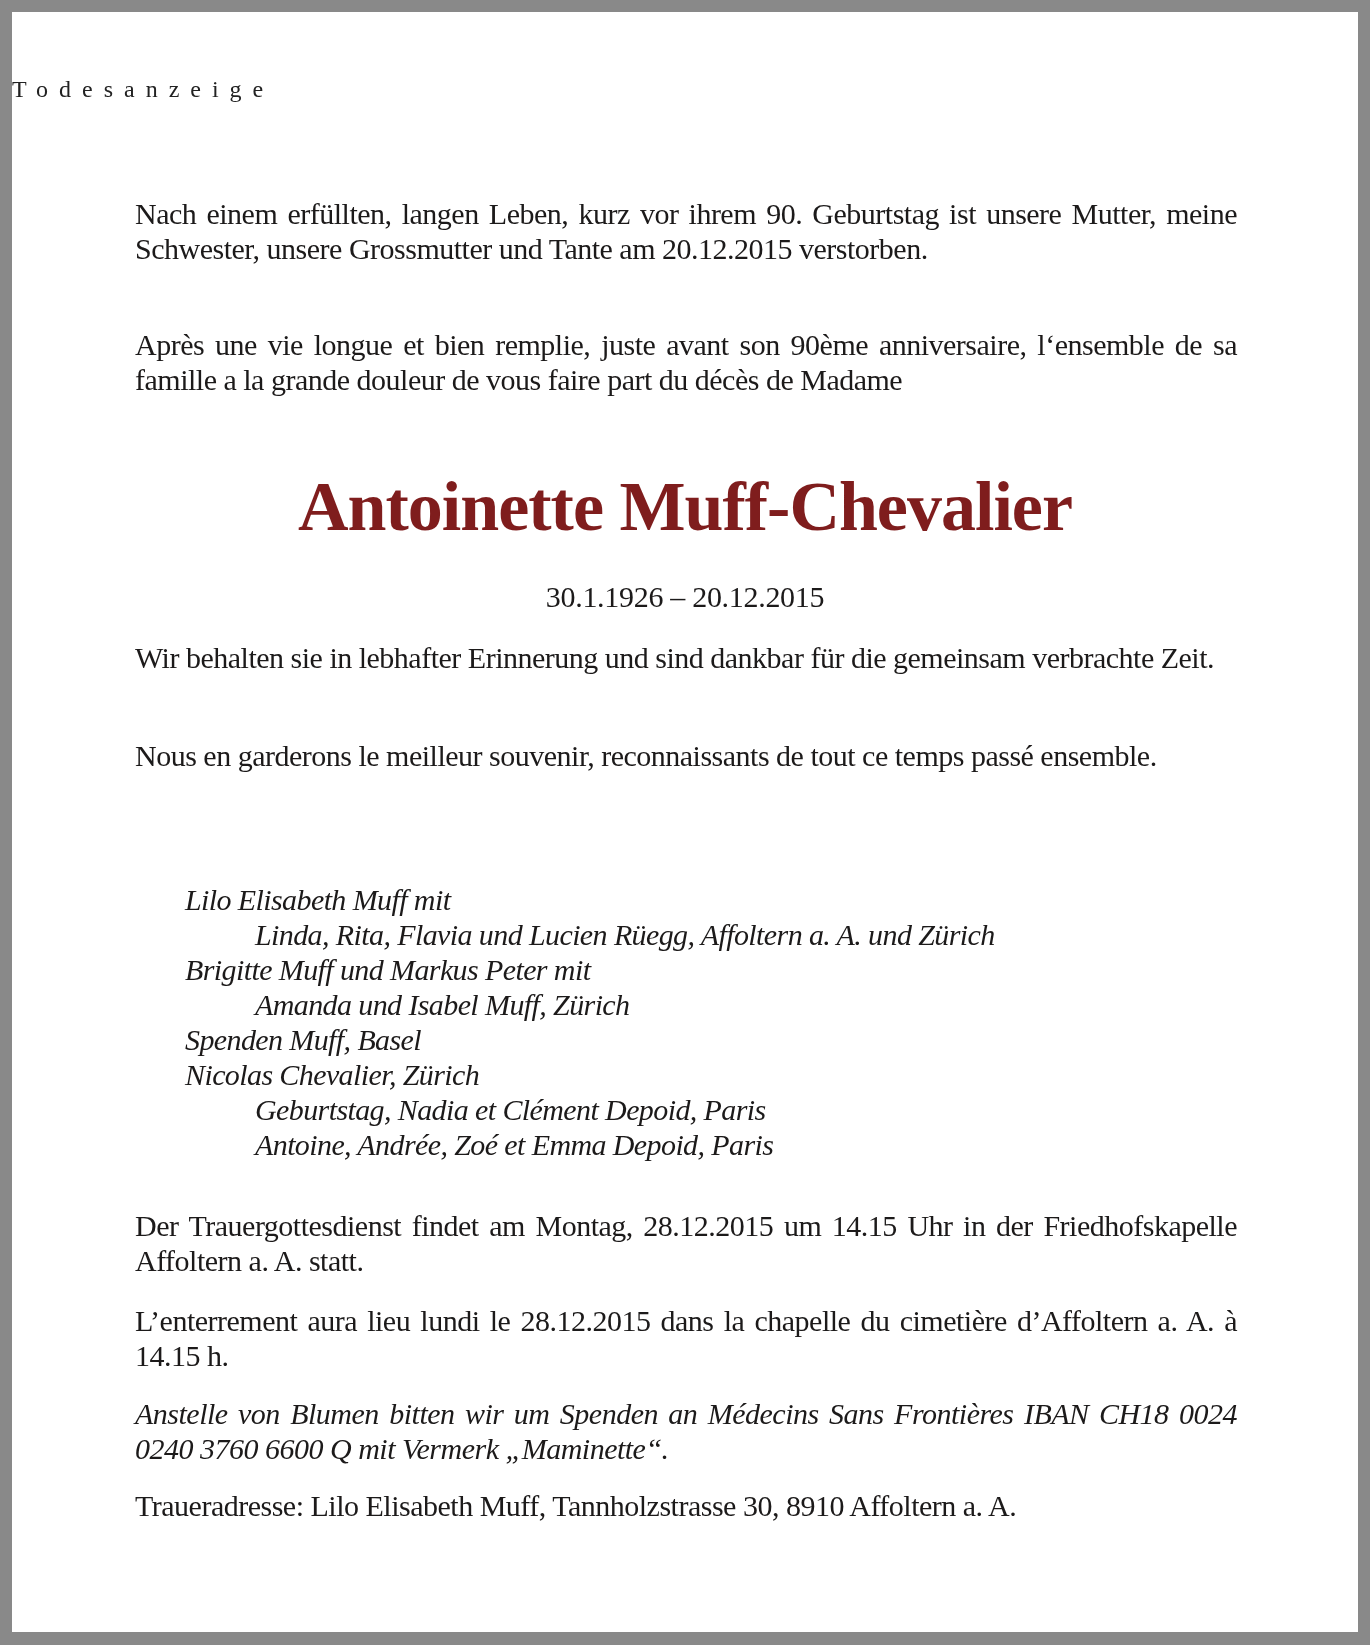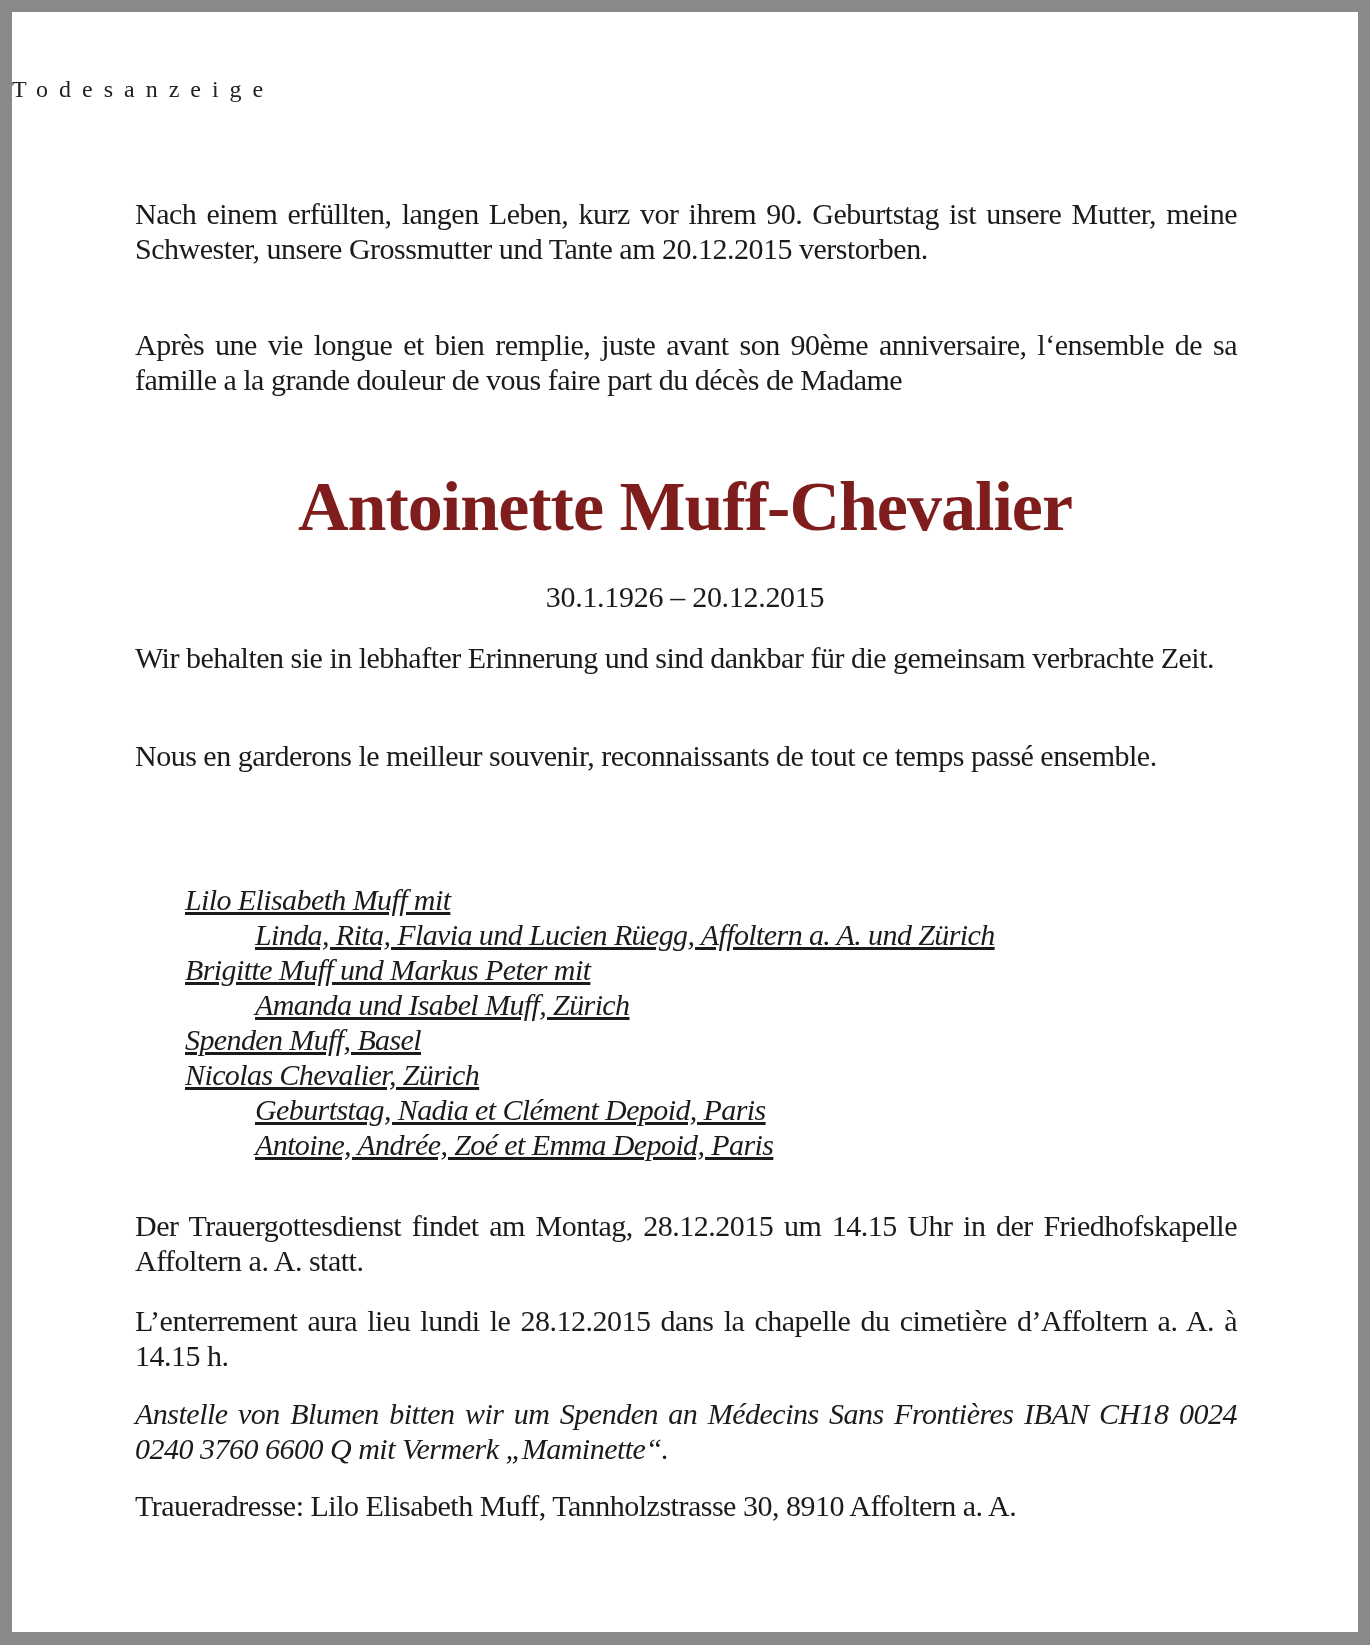--- a/index.html
+++ b/index.html
@@ -26,21 +26,21 @@
   .name {
     position: absolute; top: 455px; left: 0; width: 100%; text-align: center;
     font-size: 70px; font-weight: bold; letter-spacing: -1px; color: #7f1d1d;
   }
   .dates {
     position: absolute; top: 556px; left: 0; width: 100%; text-align: center;
     font-size: 30px; letter-spacing: -0.3px; margin-top: 12px;
   }
   .family {
     position: absolute; top: 870px; left: 173px; width: 1080px;
-    font-size: 30px; line-height: 35px; font-style: italic; letter-spacing: -0.6px; text-decoration: underline;
+    font-size: 30px; line-height: 35px; font-style: italic; letter-spacing: -0.6px;
   }
   .family .row { white-space: nowrap; }
   .family .indent { padding-left: 70px; }
 </style>
 </head>
 <body>
 
 <div class="page">
   <div class="kicker">Todesanzeige</div>
 

